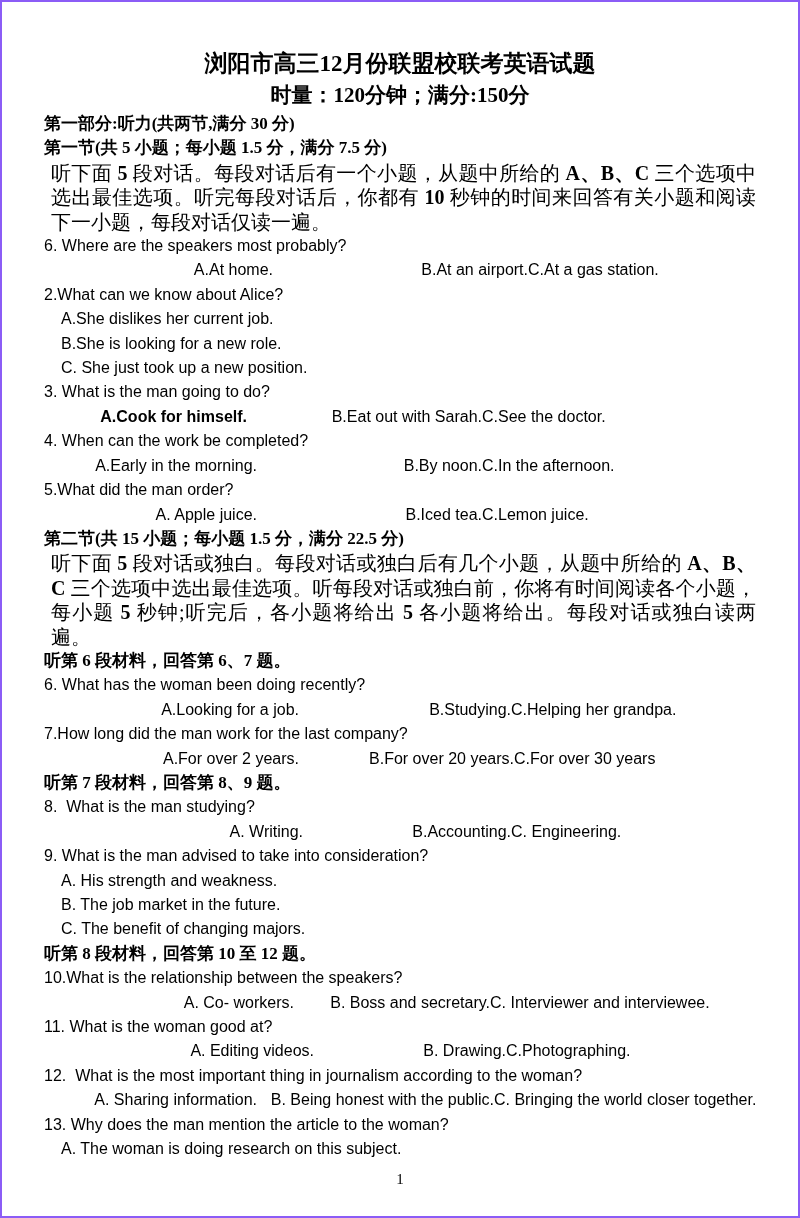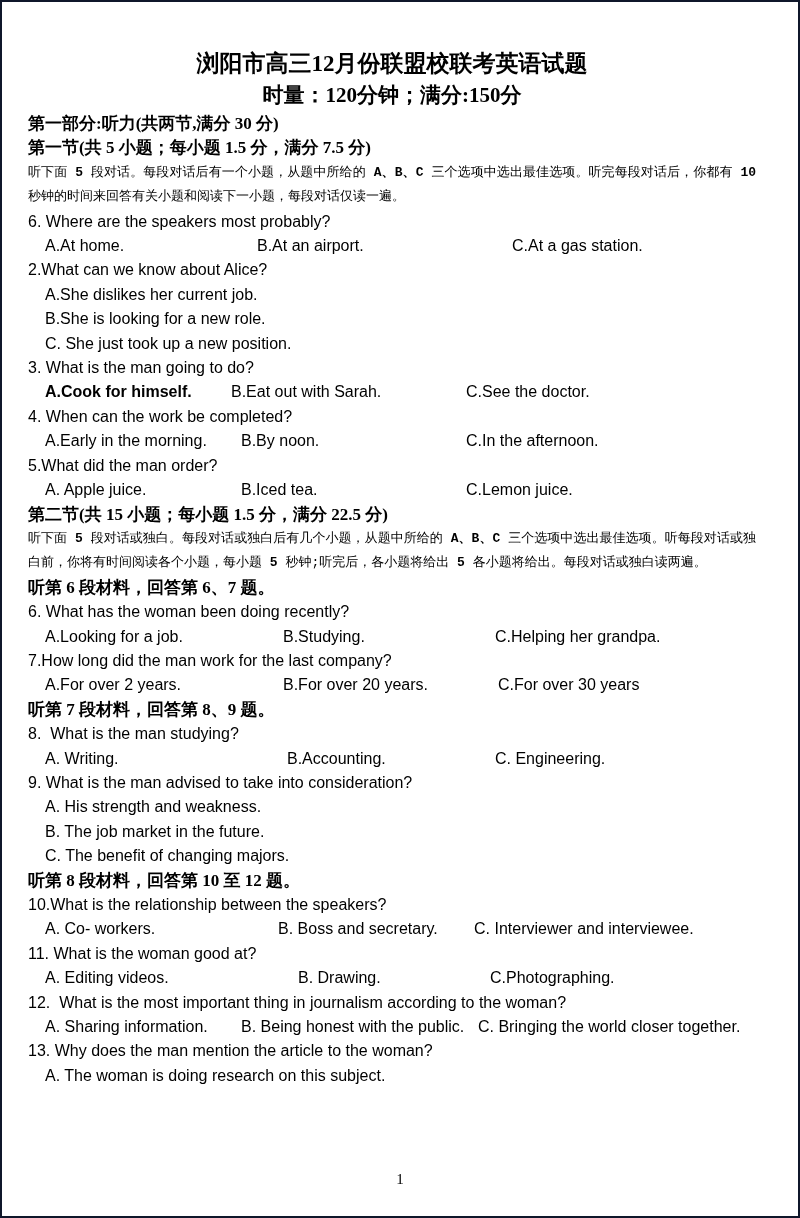--- a/index.html
+++ b/index.html
@@ -11,23 +11,23 @@
     width: 800px;
     height: 1218px;
     font-family: "Liberation Sans", "DejaVu Sans", sans-serif;
     color: #000;
   }
   .page {
     position: relative;
     width: 800px;
     height: 1218px;
     box-sizing: border-box;
-    border: 2px solid #0f172a;
+    border: 2px solid #8b5cf6;
     background: #ffffff;
-    padding: 46px 42px 0 26px;
+    padding: 46px 42px 0 42px;
     overflow: hidden;
   }
   .title {
     font-family: "Liberation Serif", "DejaVu Serif", serif;
     font-size: 23px;
     font-weight: 700;
     line-height: 32px;
     text-align: center;
     margin: 0;
   }
@@ -40,34 +40,35 @@
     margin: 0 0 2px 0;
   }
   .content { width: 100%; }
   .line { line-height: 24.4px; white-space: pre-wrap; }
   .cnb {
     font-family: "Liberation Serif", "DejaVu Serif", serif;
     font-size: 17px;
     font-weight: 700;
   }
   .cnp {
-    font-family: Liberation Mono, monospace;
-    font-size: 13px;
+    font-family: Liberation Serif, serif;
+    font-size: 20px;
     line-height: 24.4px;
     text-align: justify;
+    margin-left: 7px;
   }
   .cnp .b { font-weight: 700; }
   .q { font-size: 16px; }
   .optline { font-size: 16px; padding-left: 17px; }
   .opt-row {
     display: flex;
     padding-left: 17px;
     font-size: 16px;
   }
-  .opt { flex: 0 0 auto; white-space: pre; }
+  .opt { flex: 0 0 auto; white-space: pre; text-align: right; }
   .page-number {
     position: absolute;
     left: 0;
     right: 0;
     bottom: 28px;
     text-align: center;
     font-size: 15px;
     font-family: "Liberation Serif", "DejaVu Serif", serif;
   }
 </style>

